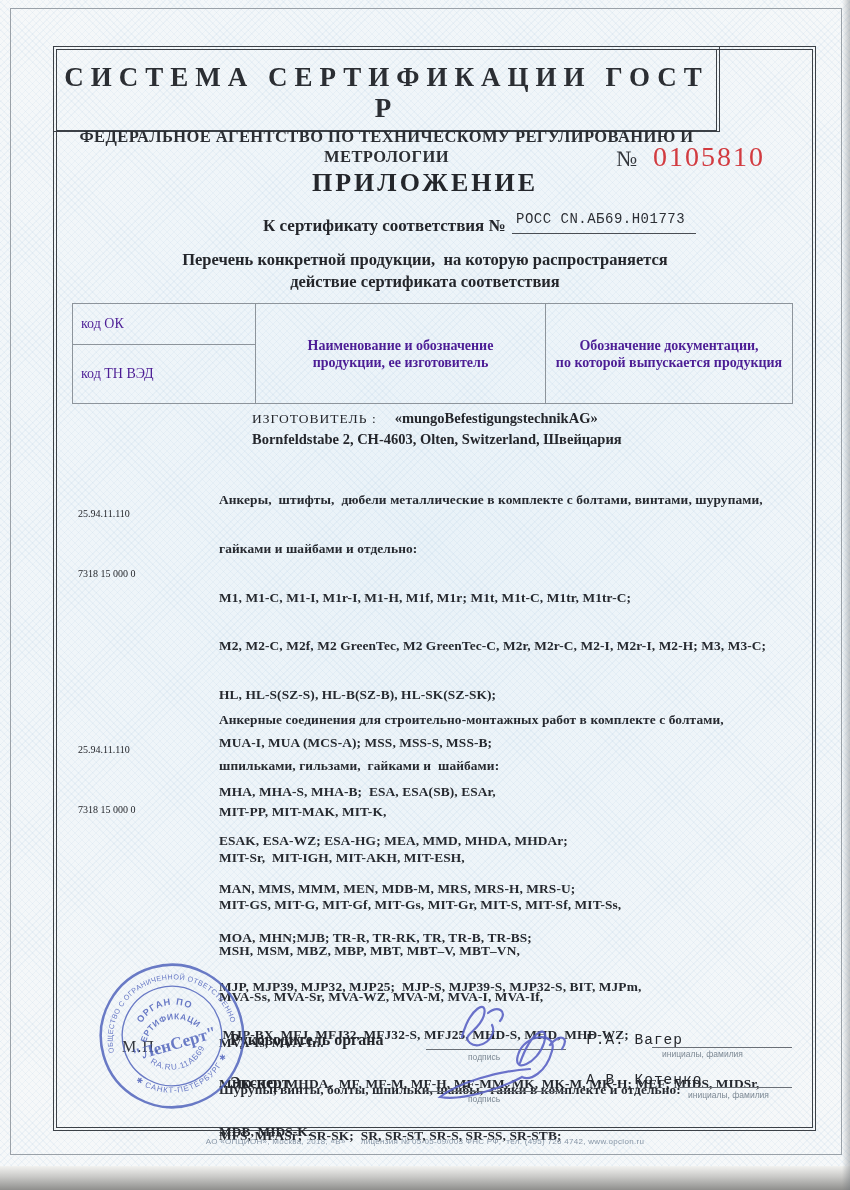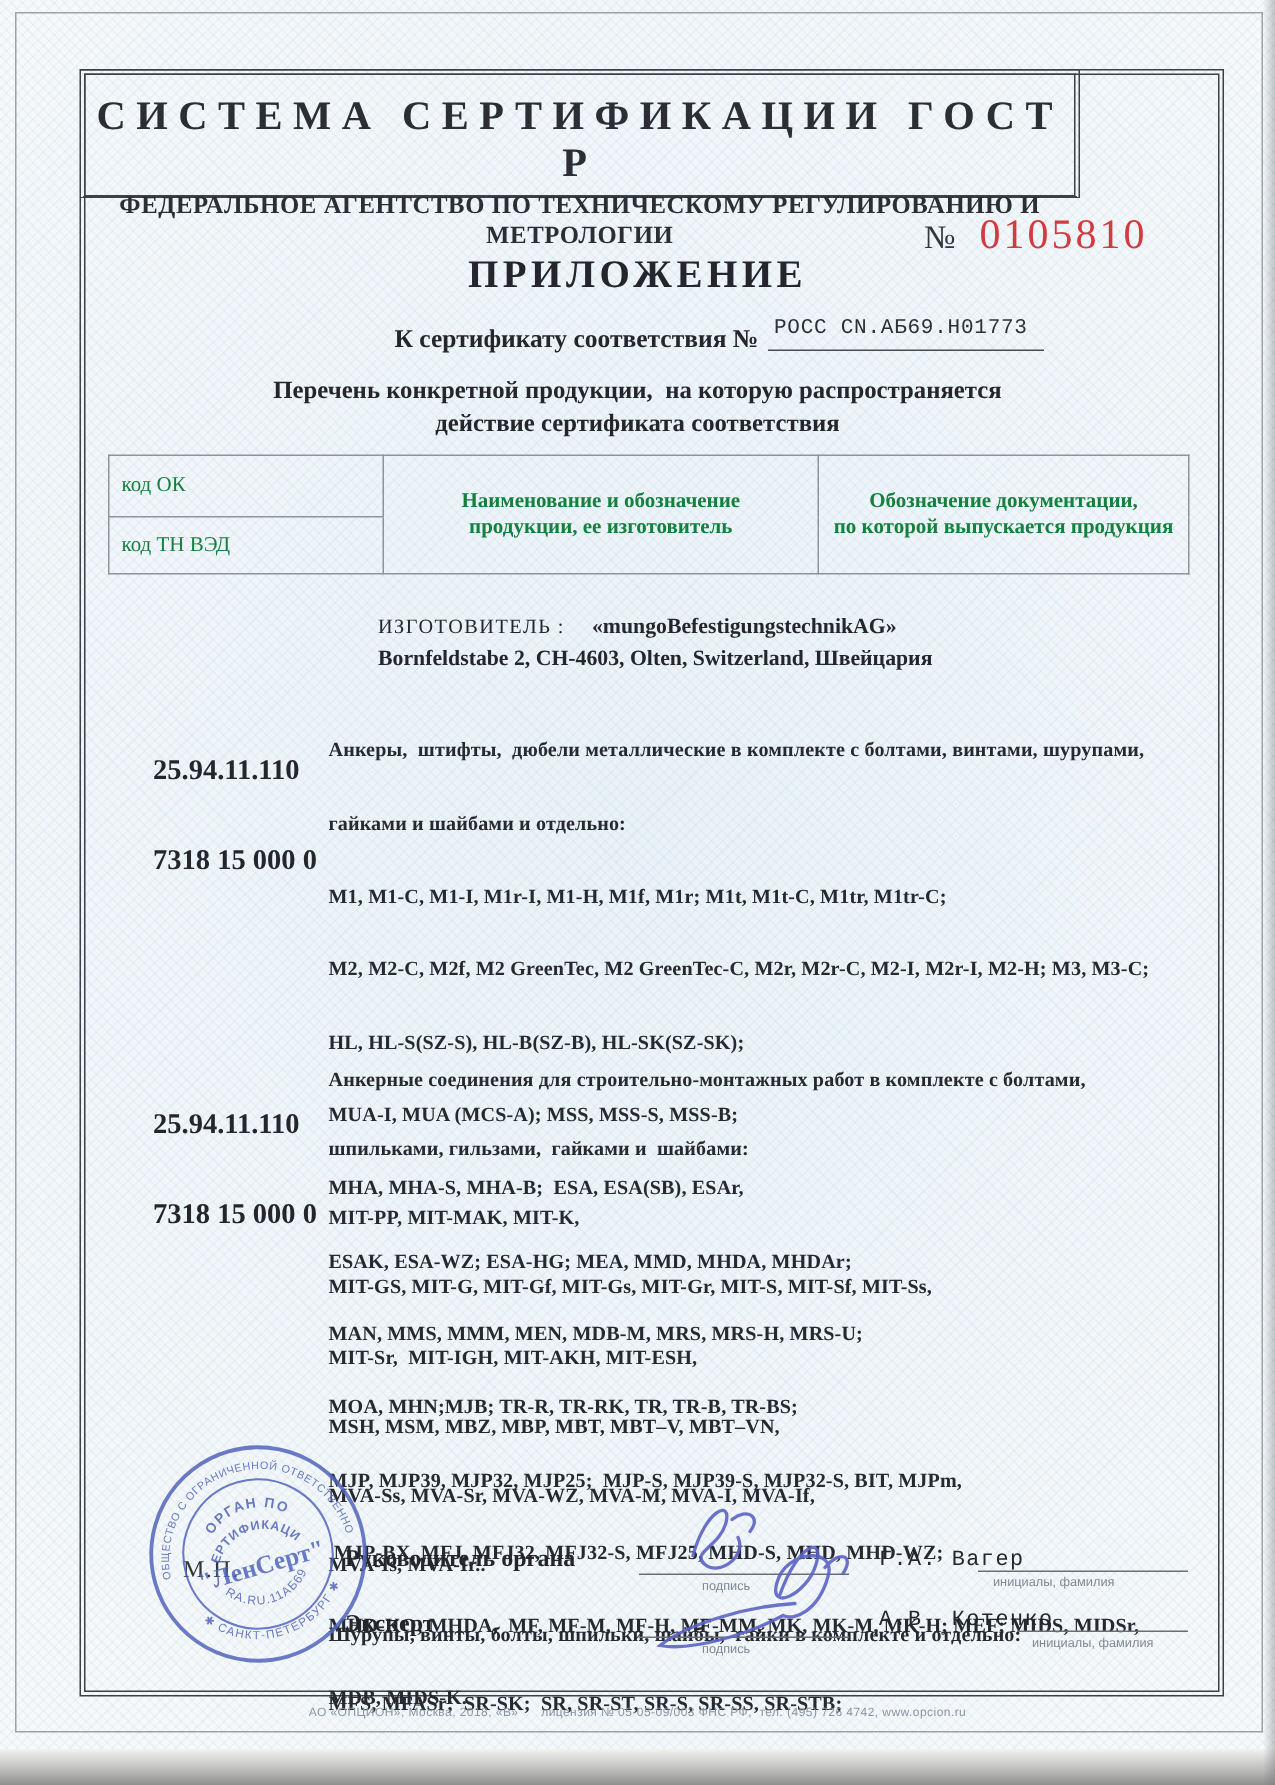--- a/index.html
+++ b/index.html
@@ -37,29 +37,29 @@
   .doc-no-value{
     font-family:Liberation Serif, serif;
     font-size:28px;color:#d23b40;letter-spacing:2px;
   }
   .title{width:850px;text-align:center;font-size:26px;font-weight:700;letter-spacing:3px;}
   .cert-label{font-size:17px;font-weight:700;}
   .cert-value{font-family:"Liberation Mono","DejaVu Sans Mono",monospace;font-size:14px;letter-spacing:.5px;color:#2c2f35;}
   .rule{border-bottom:1.2px solid #4a4e54;}
   .subtitle{width:850px;text-align:center;font-size:16.5px;font-weight:700;white-space:pre;}
   table.hdr{
-    position:absolute;left:72px;top:303px;width:721px;height:80px;
-    border-collapse:collapse;font-size:14px;color:#15803d;
+    position:absolute;left:72px;top:303px;width:721px;height:101px;
+    border-collapse:collapse;font-size:14px;color:#4c1d95;
   }
   table.hdr td{border:1.2px solid #8d949b;padding:0 8px;}
   .cell-c{text-align:center;font-weight:600;line-height:17px;}
   .mfr-label{font-size:13.5px;letter-spacing:1px;}
   .mfr-name{font-size:14.5px;font-weight:700;margin-left:14px;}
   .mfr-addr{font-size:14.5px;font-weight:700;text-align:right;}
-  .codes{font-size:19px;font-weight:700;line-height:20px;white-space:pre;margin-left:24px;}
+  .codes{font-size:10px;font-weight:400;line-height:20px;white-space:pre;}
   .plines{white-space:pre;font-size:13.4px;font-weight:700;letter-spacing:.1px;color:#26292f;}
   .plines .pl{white-space:pre;}
   .sig-role{font-size:16px;font-weight:700;}
   .tiny{font-family:"Liberation Sans","DejaVu Sans",sans-serif;font-size:8.5px;color:#7d8994;}
   .sig-name{font-family:"Liberation Mono","DejaVu Sans Mono",monospace;font-size:14.5px;letter-spacing:1px;color:#24262b;}
   .thin-line{border-bottom:1px solid #6a6f76;}
   .mp{font-size:16px;color:#33363c;letter-spacing:1px;}
   .footer{
     width:850px;text-align:center;
     font-family:"Liberation Sans","DejaVu Sans",sans-serif;
@@ -149,22 +149,22 @@
 </div>
 
 <div class="abs codes" style="left:78px;top:700px;">
   <div>25.94.11.110</div>
   <div>7318 15 000 0</div>
 </div>
 <div class="abs plines" style="left:219px;top:681px;line-height:15.4px;">
   <div class="pl">Анкерные соединения для строительно-монтажных работ в комплекте с болтами,</div>
   <div class="pl">шпильками, гильзами,  гайками и  шайбами:</div>
   <div class="pl">MIT-PP, MIT-MAK, MIT-K,</div>
+  <div class="pl">MIT-Sr,  MIT-IGH, MIT-AKH, MIT-ESH,</div>
   <div class="pl">MIT-GS, MIT-G, MIT-Gf, MIT-Gs, MIT-Gr, MIT-S, MIT-Sf, MIT-Ss,</div>
-  <div class="pl">MIT-Sr,  MIT-IGH, MIT-AKH, MIT-ESH,</div>
   <div class="pl">MSH, MSM, MBZ, MBP, MBT, MBT–V, MBT–VN,</div>
   <div class="pl">MVA-Ss, MVA-Sr, MVA-WZ, MVA-M, MVA-I, MVA-If,</div>
   <div class="pl">MVA-Is, MVA-Ir..</div>
   <div class="pl">Шурупы, винты, болты, шпильки, шайбы,  гайки в комплекте и отдельно:</div>
   <div class="pl">MFS, MFASr;  SR-SK;  SR, SR-ST, SR-S, SR-SS, SR-STB;</div>
   
   
   
   
   

